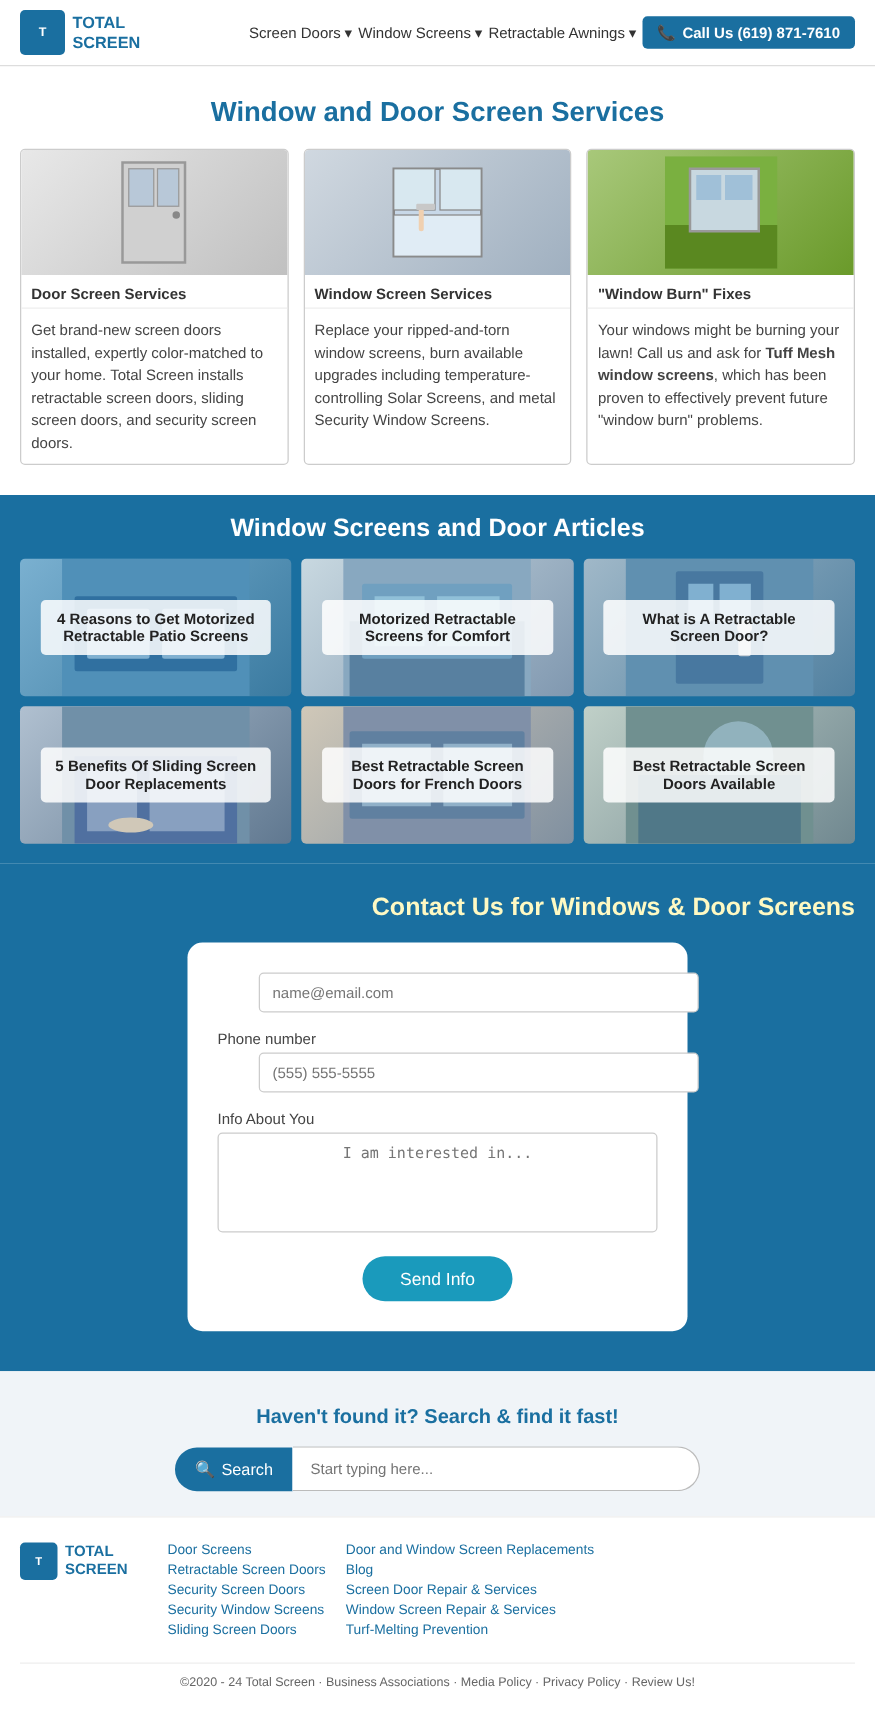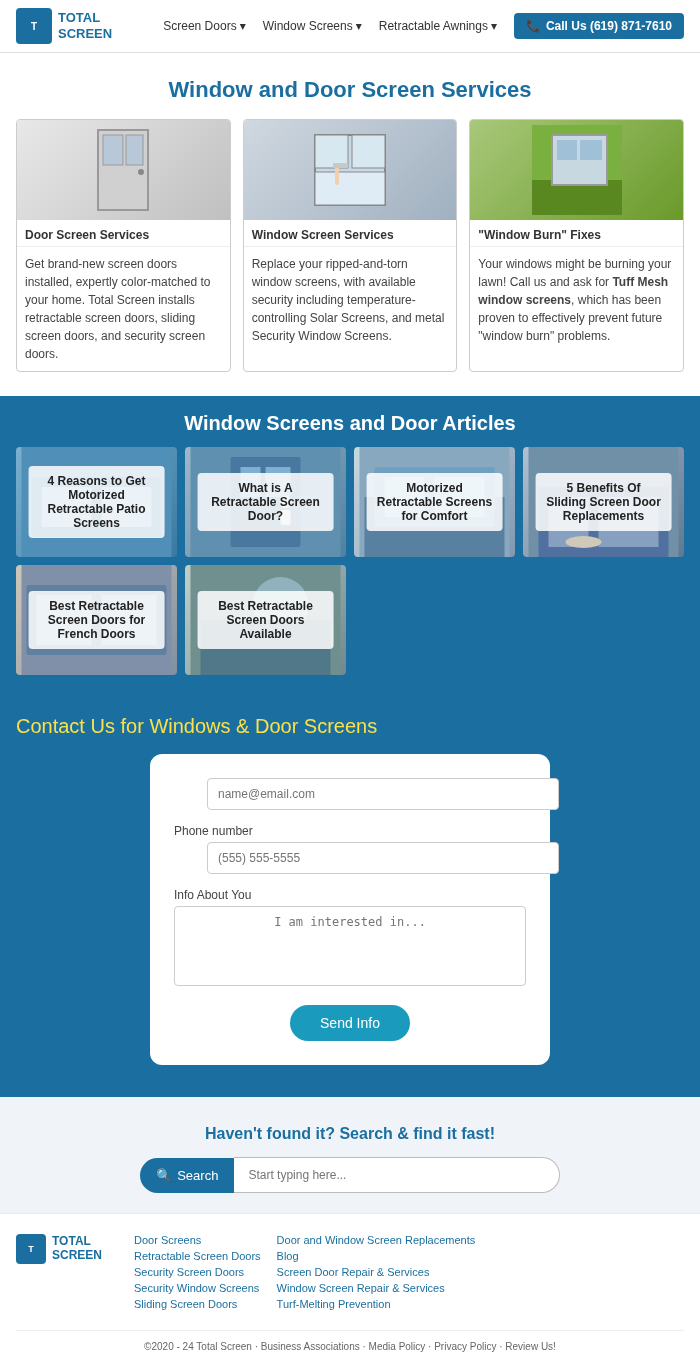--- a/index.html
+++ b/index.html
@@ -3,21 +3,21 @@
   <meta charset="utf-8">
   <style>
     * { box-sizing: border-box; margin: 0; padding: 0; }
     body { font-family: Arial, sans-serif; font-size: 13px; color: #333; background: #fff; width: 700px; }
 
     
     nav { display: flex; align-items: center; padding: 8px 16px; border-bottom: 1px solid #ddd; background: #fff; }
     .logo-area { display: flex; align-items: center; gap: 6px; margin-right: auto; }
     .logo-box { width: 36px; height: 36px; background: #1a6fa0; border-radius: 4px; display: flex; align-items: center; justify-content: center; color: #fff; font-weight: bold; font-size: 11px; }
     .logo-text { font-weight: bold; font-size: 13px; color: #1a6fa0; line-height: 1.2; }
-    .nav-links { display: flex; align-items: center; gap: 17px; font-size: 12px; }
+    .nav-links { display: flex; align-items: center; gap: 5px; font-size: 12px; }
     .nav-link { color: #333; cursor: pointer; display: flex; align-items: center; gap: 3px; }
     .call-btn { background: #1a6fa0; color: #fff; padding: 6px 12px; border-radius: 4px; font-size: 12px; font-weight: bold; display: flex; align-items: center; gap: 5px; cursor: pointer; }
 
     
     .section-title { text-align: center; color: #1a6fa0; font-size: 22px; font-weight: bold; padding: 24px 16px 16px; }
 
     
     .service-cards { display: flex; gap: 12px; padding: 0 16px 24px; }
     .service-card { flex: 1; border: 1px solid #ccc; border-radius: 4px; overflow: hidden; }
     .service-card-img { width: 100%; height: 100px; object-fit: cover; background: #ccc; display: flex; align-items: center; justify-content: center; }
@@ -26,35 +26,35 @@
     .service-card-body strong { font-weight: bold; }
 
     
     .img-door { background: linear-gradient(135deg, #e8e8e8 0%, #c0c0c0 100%); }
     .img-window { background: linear-gradient(135deg, #d0d8e0 0%, #a0b0c0 100%); }
     .img-burn { background: linear-gradient(135deg, #a8c87a 0%, #6a9a2a 100%); }
 
     
     .articles-bg { background: #1a6fa0; padding: 16px; }
     .articles-title { text-align: center; color: #fff; font-size: 20px; font-weight: bold; margin-bottom: 12px; }
-    .articles-grid { display: grid; grid-template-columns: 1fr 1fr 1fr 1fr; gap: 8px; }
+    .articles-grid { display: grid; grid-template-columns: 1fr 1fr 1fr; gap: 8px; }
     .article-card { border-radius: 4px; overflow: hidden; position: relative; height: 110px; cursor: pointer; }
     .article-card-bg { width: 100%; height: 100%; display: flex; align-items: center; justify-content: center; }
     .article-card-label { position: absolute; top: 50%; left: 50%; transform: translate(-50%, -50%); background: rgba(255,255,255,0.85); border-radius: 4px; padding: 8px 10px; text-align: center; font-size: 12px; font-weight: bold; color: #222; width: 85%; }
 
     .art-bg1 { background: linear-gradient(135deg, #7ab0d0 0%, #3a7aa0 100%); }
     .art-bg2 { background: linear-gradient(135deg, #a0b8c8 0%, #5080a0 100%); }
     .art-bg3 { background: linear-gradient(135deg, #c8d8e0 0%, #8098b0 100%); }
     .art-bg4 { background: linear-gradient(135deg, #b0c0d0 0%, #607890 100%); }
     .art-bg5 { background: linear-gradient(135deg, #d0c8b8 0%, #8090a0 100%); }
     .art-bg6 { background: linear-gradient(135deg, #c0d0c8 0%, #708890 100%); }
 
     
     .contact-section { background: #1a6fa0; padding: 24px 16px 32px; }
-    .contact-title { text-align: left; color: #fde047; font-size: 20px; font-weight: normal; margin-bottom: 16px; }
+    .contact-title { text-align: right; color: #fef9c3; font-size: 20px; font-weight: bold; margin-bottom: 16px; }
     .contact-form-wrap { background: #fff; border-radius: 12px; padding: 24px; max-width: 400px; margin: 0 auto; }
     .form-group { margin-bottom: 14px; }
     .form-label { font-size: 12px; color: #444; margin-bottom: 4px; display: block; }
     .form-input { width: 100%; border: 1px solid #ccc; border-radius: 4px; padding: 8px 10px; font-size: 12px; color: #888; margin-left: 33px; }
     .form-textarea { width: 100%; border: 1px solid #ccc; border-radius: 4px; padding: 8px 10px; font-size: 12px; color: #888; height: 80px; resize: none; text-align: center; }
     .send-btn { display: block; margin: 16px auto 0; background: #1a9abc; color: #fff; border: none; border-radius: 20px; padding: 10px 30px; font-size: 14px; cursor: pointer; }
 
     
     .search-section { padding: 28px 16px 20px; text-align: center; background: #f0f4f8; }
     .search-title { color: #1a6fa0; font-size: 16px; font-weight: bold; margin-bottom: 14px; }
@@ -128,21 +128,21 @@
         <rect x="10" y="10" width="70" height="70" fill="#c8d8e8" stroke="#888" stroke-width="2"></rect>
         <rect x="10" y="10" width="33" height="33" fill="#d8e8f0" stroke="#888" stroke-width="1"></rect>
         <rect x="47" y="10" width="33" height="33" fill="#d8e8f0" stroke="#888" stroke-width="1"></rect>
         <rect x="10" y="47" width="70" height="33" fill="#e0ecf5" stroke="#888" stroke-width="1"></rect>
 
         <rect x="30" y="40" width="4" height="20" fill="#f0d0b0" rx="2"></rect>
         <rect x="28" y="38" width="15" height="5" fill="#c8c8c8" rx="1"></rect>
       </svg>
     </div>
     <div class="service-card-title">Window Screen Services</div>
-    <div class="service-card-body">Replace your ripped-and-torn window screens, with available security including temperature-controlling Solar Screens, and metal Security Window Screens.</div>
+    <div class="service-card-body">Replace your ripped-and-torn window screens, burn available upgrades including temperature-controlling Solar Screens, and metal Security Window Screens.</div>
   </div>
 
   <div class="service-card">
     <div class="service-card-img img-burn">
       <svg width="90" height="90" viewBox="0 0 90 90">
         <rect x="0" y="0" width="90" height="90" fill="#7ab040"></rect>
         <rect x="0" y="55" width="90" height="35" fill="#5a8820"></rect>
         <rect x="20" y="10" width="55" height="50" fill="#c8d8e0" stroke="#999" stroke-width="2"></rect>
         <rect x="25" y="15" width="20" height="20" fill="#a0c0d8"></rect>
         <rect x="48" y="15" width="22" height="20" fill="#a0c0d8"></rect>
@@ -163,46 +163,46 @@
         <svg width="100%" height="100%" viewBox="0 0 150 110">
           <rect width="150" height="110" fill="#5090b8"></rect>
           <rect x="10" y="30" width="130" height="60" fill="#3070a0" rx="2"></rect>
           <rect x="20" y="40" width="50" height="40" fill="#80b0d0" rx="2"></rect>
           <rect x="80" y="40" width="50" height="40" fill="#80b0d0" rx="2"></rect>
         </svg>
       </div>
       <div class="article-card-label">4 Reasons to Get Motorized Retractable Patio Screens</div>
     </div>
 
-    <div class="article-card art-bg2">
-      <div class="article-card-bg">
-        <svg width="100%" height="100%" viewBox="0 0 150 110">
-          <rect width="150" height="110" fill="#6090b0"></rect>
-          <rect x="40" y="10" width="70" height="90" fill="#4878a0" rx="2"></rect>
-          <rect x="50" y="20" width="20" height="30" fill="#80b0d0"></rect>
-          <rect x="75" y="20" width="25" height="30" fill="#80b0d0"></rect>
-
-          <circle cx="95" cy="55" r="6" fill="#c8d0d8"></circle>
-          <rect x="90" y="63" width="10" height="15" fill="#c8d0d8" rx="2"></rect>
-        </svg>
-      </div>
-      <div class="article-card-label">What is A Retractable Screen Door?</div>
-    </div>
-
     <div class="article-card art-bg3">
       <div class="article-card-bg">
         <svg width="100%" height="100%" viewBox="0 0 150 110">
           <rect width="150" height="110" fill="#88a8c0"></rect>
           <rect x="5" y="50" width="140" height="60" fill="#5880a0"></rect>
           <rect x="15" y="20" width="120" height="60" fill="#70a0c0" rx="2"></rect>
           <rect x="25" y="30" width="40" height="40" fill="#90c0d8"></rect>
           <rect x="75" y="30" width="50" height="40" fill="#90c0d8"></rect>
         </svg>
       </div>
       <div class="article-card-label">Motorized Retractable Screens for Comfort</div>
+    </div>
+
+    <div class="article-card art-bg2">
+      <div class="article-card-bg">
+        <svg width="100%" height="100%" viewBox="0 0 150 110">
+          <rect width="150" height="110" fill="#6090b0"></rect>
+          <rect x="40" y="10" width="70" height="90" fill="#4878a0" rx="2"></rect>
+          <rect x="50" y="20" width="20" height="30" fill="#80b0d0"></rect>
+          <rect x="75" y="20" width="25" height="30" fill="#80b0d0"></rect>
+
+          <circle cx="95" cy="55" r="6" fill="#c8d0d8"></circle>
+          <rect x="90" y="63" width="10" height="15" fill="#c8d0d8" rx="2"></rect>
+        </svg>
+      </div>
+      <div class="article-card-label">What is A Retractable Screen Door?</div>
     </div>
 
     <div class="article-card art-bg4">
       <div class="article-card-bg">
         <svg width="100%" height="100%" viewBox="0 0 150 110">
           <rect width="150" height="110" fill="#7090a8"></rect>
           <rect x="10" y="40" width="130" height="70" fill="#5070a0"></rect>
           <rect x="20" y="50" width="40" height="50" fill="#88a0c0"></rect>
           <rect x="70" y="50" width="60" height="50" fill="#88a0c0"></rect>
 

